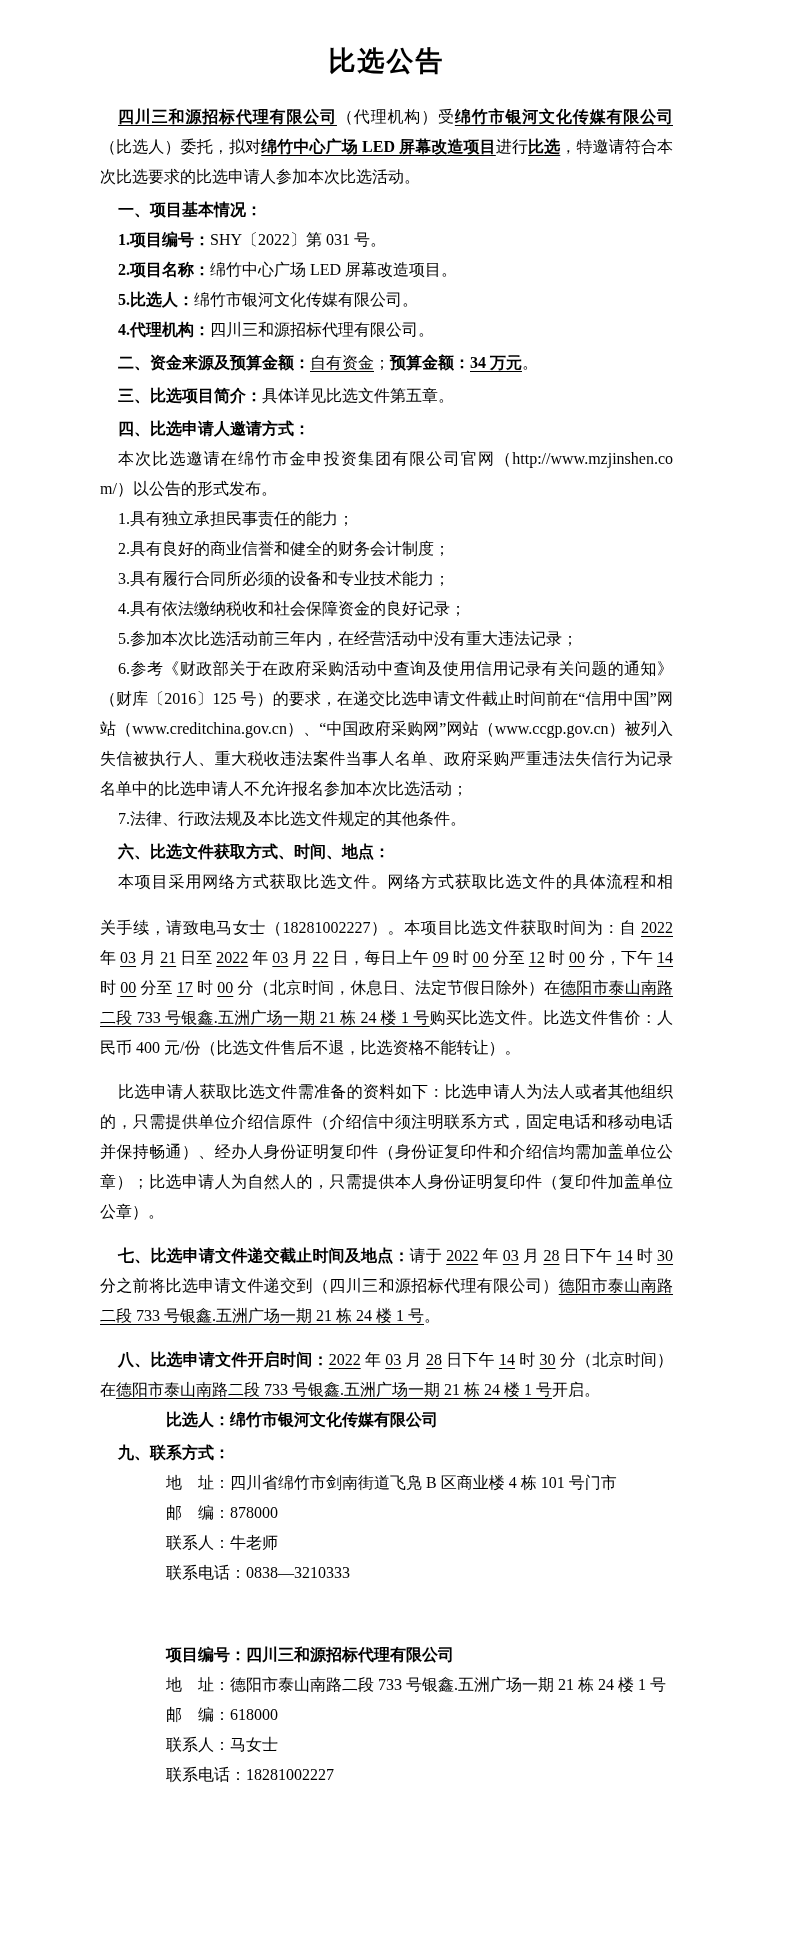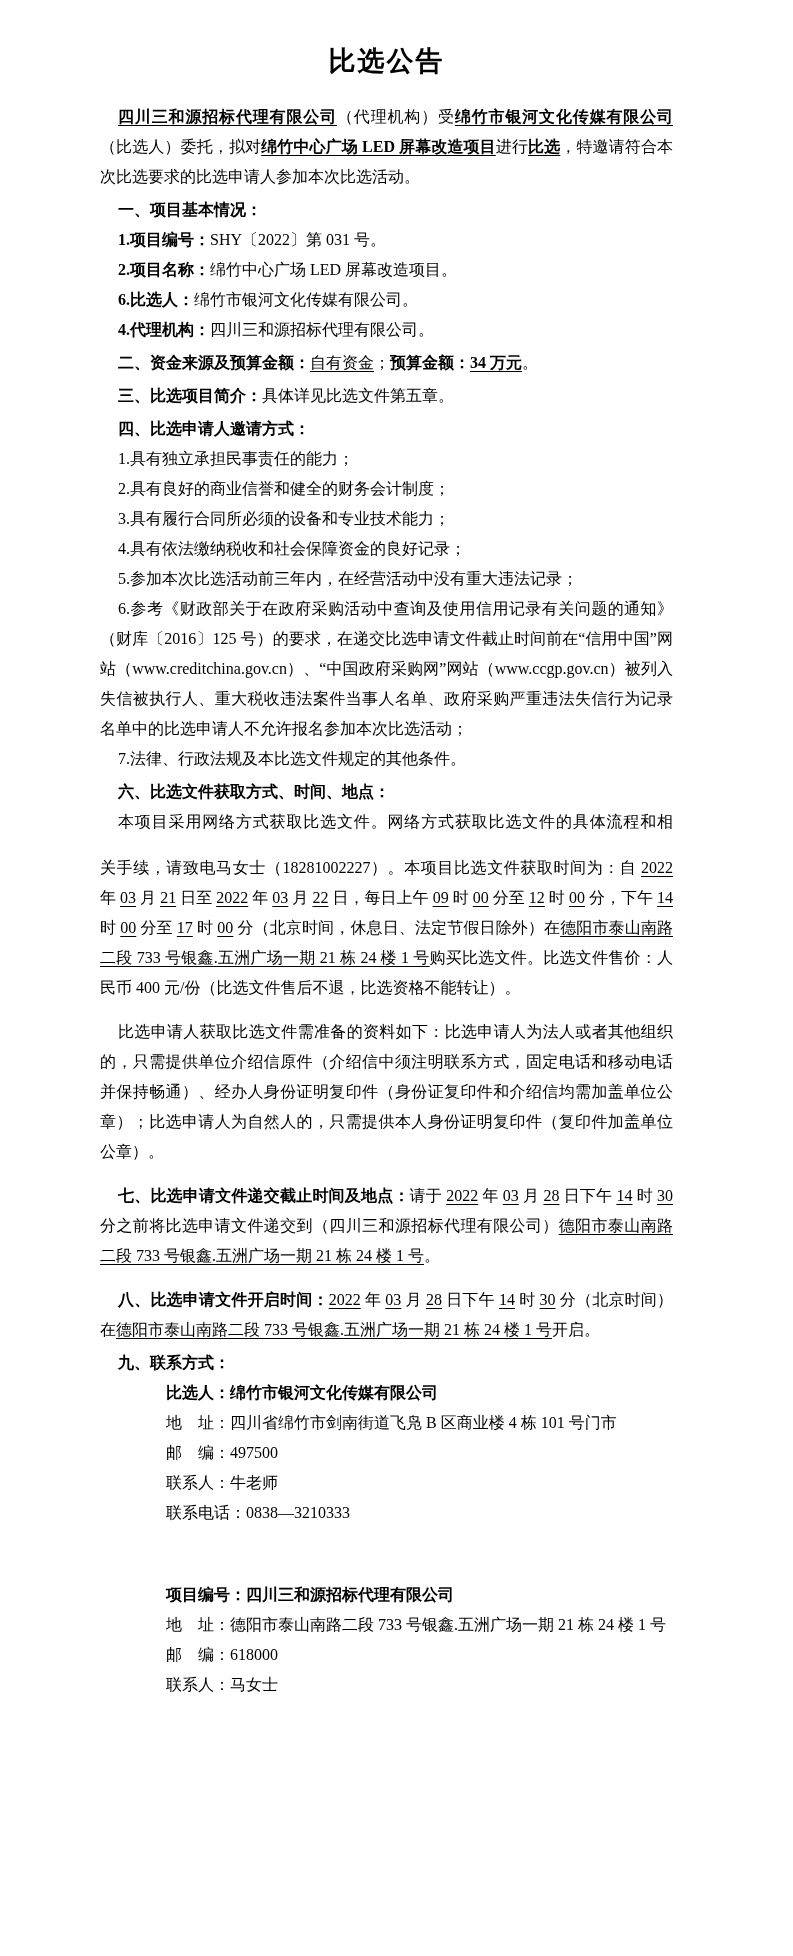--- a/index.html
+++ b/index.html
@@ -32,43 +32,45 @@
 </head>
 <body>
 
 <div class="doc">
   <h1 class="title">比选公告</h1>
   <div>
       <div class="blk p"><span class="run b u">四川三和源招标代理有限公司</span><span class="run">（代理机构）受</span><span class="run b u">绵竹市银河文化传媒有限公司</span><span class="run">（比选人）委托，拟对</span><span class="run b u">绵竹中心广场 LED 屏幕改造项目</span><span class="run">进行</span><span class="run b u">比选</span><span class="run">，特邀请符合本次比选要求的比选申请人参加本次比选活动。</span></div>
       <div class="blk h"><span class="run b">一、项目基本情况：</span></div>
       <div class="blk li"><span class="run b">1.项目编号：</span><span class="run">SHY〔2022〕第 031 号。</span></div>
       <div class="blk li"><span class="run b">2.项目名称：</span><span class="run">绵竹中心广场 LED 屏幕改造项目。</span></div>
-      <div class="blk li"><span class="run b">6.比选人：</span><span class="run">绵竹市银河文化传媒有限公司。</span></div>
+      <div class="blk li"><span class="run b">5.比选人：</span><span class="run">绵竹市银河文化传媒有限公司。</span></div>
       <div class="blk li"><span class="run b">4.代理机构：</span><span class="run">四川三和源招标代理有限公司。</span></div>
       <div class="blk h"><span class="run b">二、资金来源及预算金额：</span><span class="run u">自有资金</span><span class="run">；</span><span class="run b">预算金额：</span><span class="run b u">34 万元</span><span class="run">。</span></div>
       <div class="blk h"><span class="run b">三、比选项目简介：</span><span class="run">具体详见比选文件第五章。</span></div>
       <div class="blk h"><span class="run b">四、比选申请人邀请方式：</span></div>
+      <div class="blk p"><span class="run">本次比选邀请在绵竹市金申投资集团有限公司官网（http://www.mzjinshen.com/）以公告的形式发布。</span></div>
       <div class="blk li"><span class="run">1.具有独立承担民事责任的能力；</span></div>
       <div class="blk li"><span class="run">2.具有良好的商业信誉和健全的财务会计制度；</span></div>
       <div class="blk li"><span class="run">3.具有履行合同所必须的设备和专业技术能力；</span></div>
       <div class="blk li"><span class="run">4.具有依法缴纳税收和社会保障资金的良好记录；</span></div>
       <div class="blk li"><span class="run">5.参加本次比选活动前三年内，在经营活动中没有重大违法记录；</span></div>
       <div class="blk li"><span class="run">6.参考《财政部关于在政府采购活动中查询及使用信用记录有关问题的通知》（财库〔2016〕125 号）的要求，在递交比选申请文件截止时间前在“信用中国”网站（www.creditchina.gov.cn）、“中国政府采购网”网站（www.ccgp.gov.cn）被列入失信被执行人、重大税收违法案件当事人名单、政府采购严重违法失信行为记录名单中的比选申请人不允许报名参加本次比选活动；</span></div>
       <div class="blk li"><span class="run">7.法律、行政法规及本比选文件规定的其他条件。</span></div>
       <div class="blk h"><span class="run b">六、比选文件获取方式、时间、地点：</span></div>
       <div class="blk p-line"><span class="run">本项目采用网络方式获取比选文件。网络方式获取比选文件的具体流程和相</span></div>
       <div class="blk p-cont"><span class="run">关手续，请致电马女士（18281002227）。本项目比选文件获取时间为：自 </span><span class="run u">2022</span><span class="run"> 年 </span><span class="run u">03</span><span class="run"> 月 </span><span class="run u">21</span><span class="run"> 日至 </span><span class="run u">2022</span><span class="run"> 年 </span><span class="run u">03</span><span class="run"> 月 </span><span class="run u">22</span><span class="run"> 日，每日上午 </span><span class="run u">09</span><span class="run"> 时 </span><span class="run u">00</span><span class="run"> 分至 </span><span class="run u">12</span><span class="run"> 时 </span><span class="run u">00</span><span class="run"> 分，下午 </span><span class="run u">14</span><span class="run"> 时 </span><span class="run u">00</span><span class="run"> 分至 </span><span class="run u">17</span><span class="run"> 时 </span><span class="run u">00</span><span class="run"> 分（北京时间，休息日、法定节假日除外）在</span><span class="run u">德阳市泰山南路二段 733 号银鑫.五洲广场一期 21 栋 24 楼 1 号</span><span class="run">购买比选文件。比选文件售价：人民币 400 元/份（比选文件售后不退，比选资格不能转让）。</span></div>
       <div class="blk p-gap"><span class="run">比选申请人获取比选文件需准备的资料如下：比选申请人为法人或者其他组织的，只需提供单位介绍信原件（介绍信中须注明联系方式，固定电话和移动电话并保持畅通）、经办人身份证明复印件（身份证复印件和介绍信均需加盖单位公章）；比选申请人为自然人的，只需提供本人身份证明复印件（复印件加盖单位公章）。</span></div>
       <div class="blk p-gap"><span class="run b">七、比选申请文件递交截止时间及地点：</span><span class="run">请于 </span><span class="run u">2022</span><span class="run"> 年 </span><span class="run u">03</span><span class="run"> 月 </span><span class="run u">28</span><span class="run"> 日下午 </span><span class="run u">14</span><span class="run"> 时 </span><span class="run u">30</span><span class="run"> 分之前将比选申请文件递交到（四川三和源招标代理有限公司）</span><span class="run u">德阳市泰山南路二段 733 号银鑫.五洲广场一期 21 栋 24 楼 1 号</span><span class="run">。</span></div>
       <div class="blk p-gap"><span class="run b">八、比选申请文件开启时间：</span><span class="run u">2022</span><span class="run"> 年 </span><span class="run u">03</span><span class="run"> 月 </span><span class="run u">28</span><span class="run"> 日下午 </span><span class="run u">14</span><span class="run"> 时 </span><span class="run u">30</span><span class="run"> 分（北京时间）在</span><span class="run u">德阳市泰山南路二段 733 号银鑫.五洲广场一期 21 栋 24 楼 1 号</span><span class="run">开启。</span></div>
+      <div class="blk contact-h"><span class="run b">比选人：绵竹市银河文化传媒有限公司</span></div>
       <div class="blk h"><span class="run b">九、联系方式：</span></div>
-      <div class="blk contact-h"><span class="run b">比选人：绵竹市银河文化传媒有限公司</span></div>
       <div class="blk contact"><span class="run">地　址：四川省绵竹市剑南街道飞凫 B 区商业楼 4 栋 101 号门市</span></div>
-      <div class="blk contact"><span class="run">邮　编：497500</span></div>
+      <div class="blk contact"><span class="run">邮　编：878000</span></div>
       <div class="blk contact"><span class="run">联系人：牛老师</span></div>
       <div class="blk contact"><span class="run">联系电话：0838—3210333</span></div>
       <div class="blk spacer"></div>
       <div class="blk contact-h"><span class="run b">项目编号：四川三和源招标代理有限公司</span></div>
       <div class="blk contact"><span class="run">地　址：德阳市泰山南路二段 733 号银鑫.五洲广场一期 21 栋 24 楼 1 号</span></div>
       <div class="blk contact"><span class="run">邮　编：618000</span></div>
       <div class="blk contact"><span class="run">联系人：马女士</span></div>
+      <div class="blk contact"><span class="run">联系电话：18281002227</span></div>
     </div>
 </div>
 
 </body></html>

